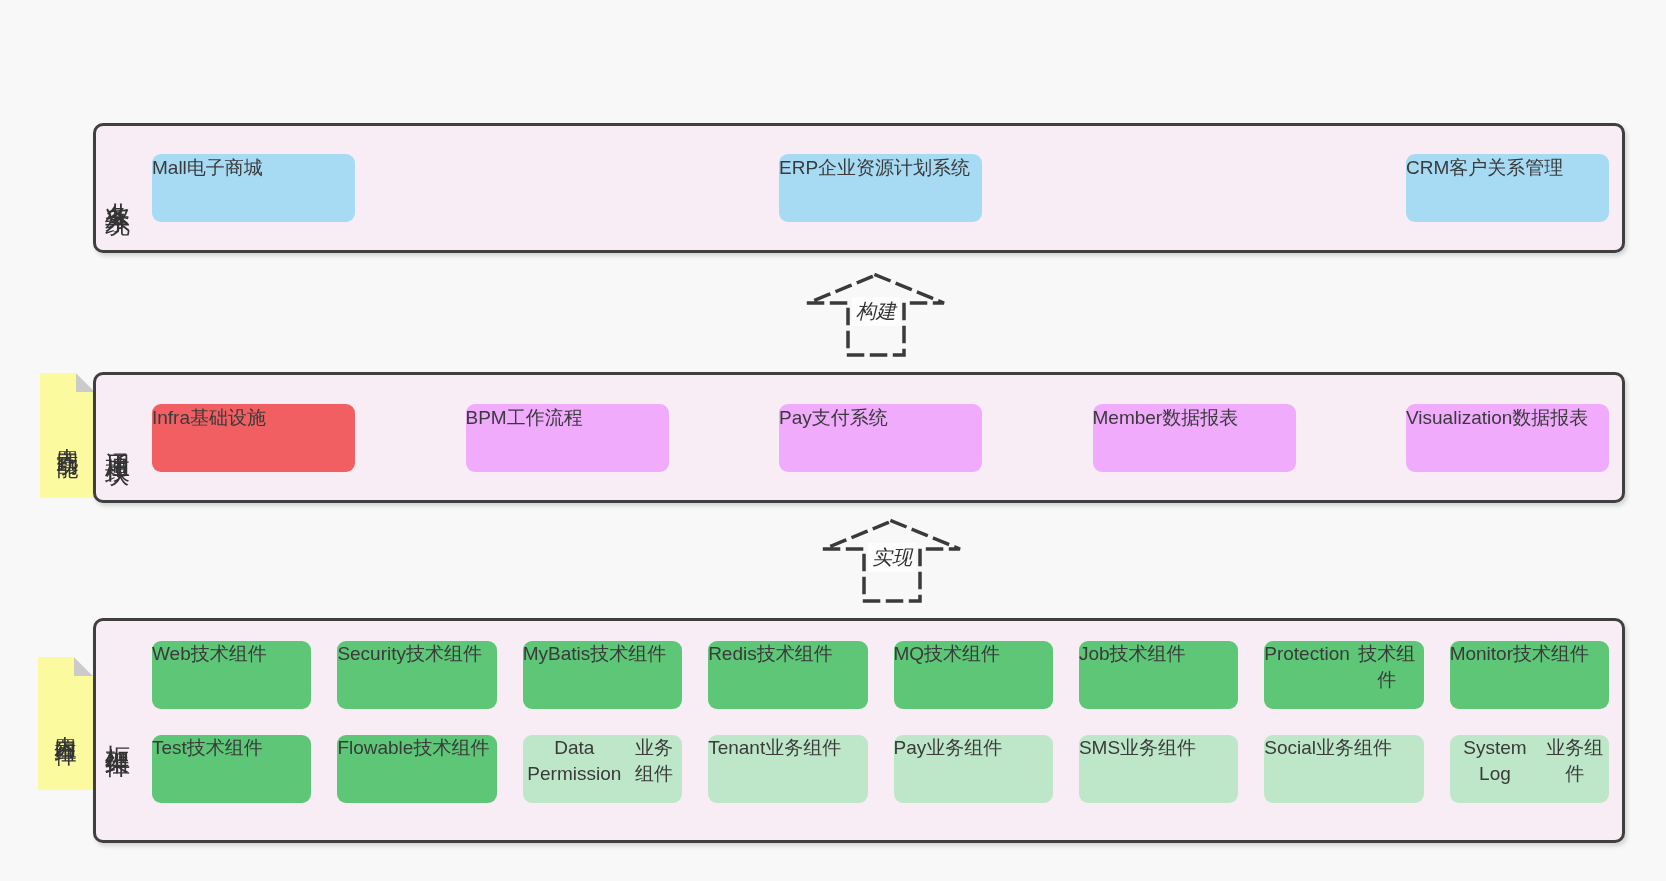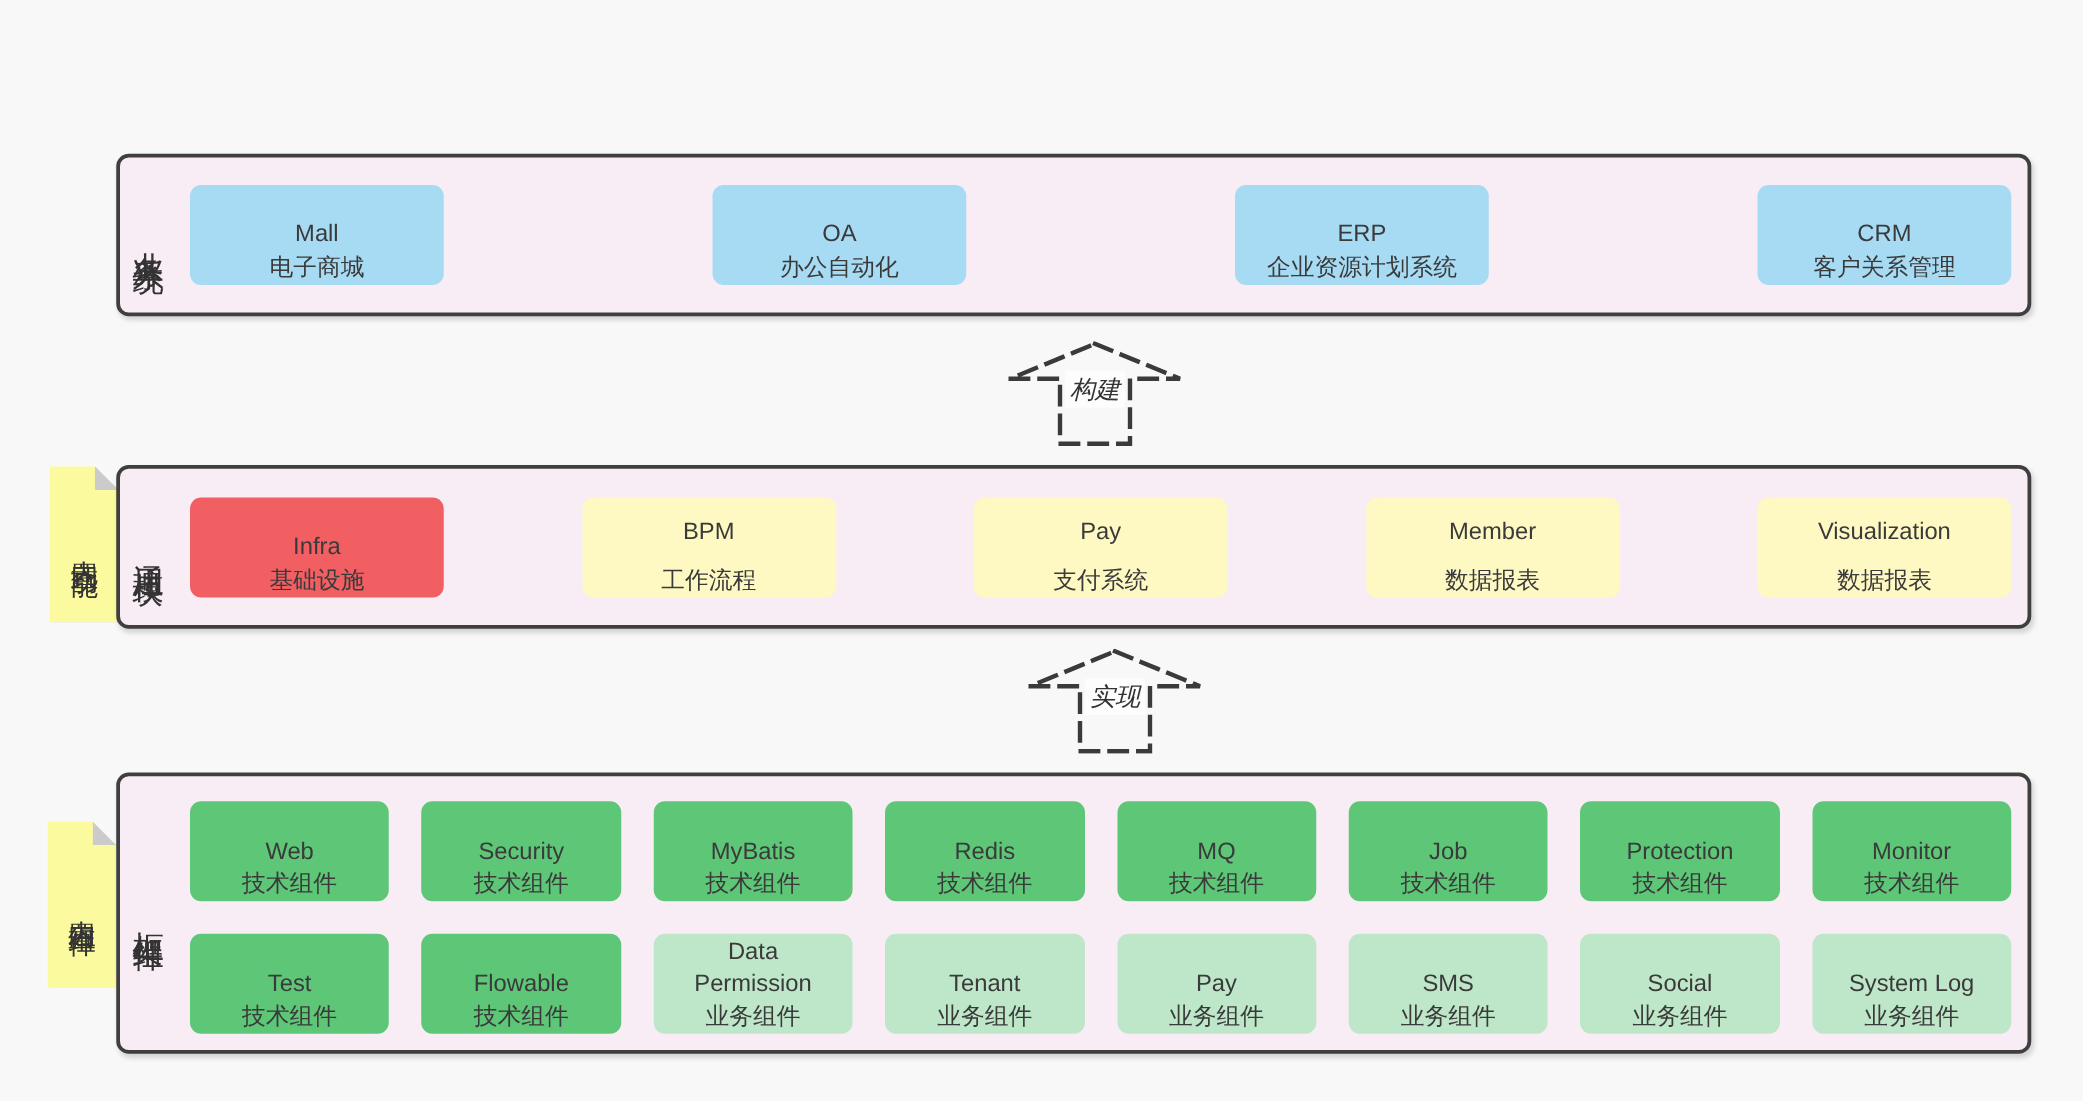--- a/index.html
+++ b/index.html
@@ -24,28 +24,28 @@
   .band-row{
     position:absolute;left:56px;right:13px;top:50%;transform:translateY(-50%);
     display:flex;justify-content:space-between;
   }
   .band-grid{
     position:absolute;left:56px;right:13px;top:20px;
     display:grid;grid-template-columns:repeat(8,1fr);
     column-gap:28px;row-gap:23px;gap:26px;
   }
   .box{
-    height:80px;border-radius:9px;
-    display:flex;flex-direction:column;justify-content:flex-end;
+    height:68px;border-radius:9px;
+    display:flex;flex-direction:row;justify-content:flex-start;
     text-align:center;font-size:19px;line-height:26px;color:#3a3a3a;
   }
   .band-row .box{width:203px;line-height:27px;}
   .blue{background:#a7dbf4;}
   .red{background:#f15f63;}
-  .pink{background:#fef9c3;gap:12px;}
+  .pink{background:#f0abfc;}
   .green{background:#5dc677;}
   .lightgreen{background:#bde7c8;}
   .box .en,.box .zh{display:block;}
   .en.wrap{max-width:112px;margin:0 auto;}
   .note{
     position:absolute;width:55px;background:#fbfa9e;z-index:1;
     display:flex;align-items:center;justify-content:center;
     clip-path:polygon(0 0,calc(100% - 19px) 0,100% 19px,100% 100%,0 100%);
     filter:drop-shadow(1px 2px 1px rgba(0,0,0,.22));
   }
@@ -72,24 +72,20 @@
 <body>
 
 <div class="band" id="band-business">
   <div class="band-label">业务系统</div>
   <div class="band-row">
     <div class="box blue">
       <span class="en">Mall</span>
       <span class="zh">电子商城</span>
     </div>
     <div class="box blue">
-      <span class="en">OA</span>
-      <span class="zh">办公自动化</span>
-    </div>
-    <div class="box blue">
       <span class="en">ERP</span>
       <span class="zh">企业资源计划系统</span>
     </div>
     <div class="box blue">
       <span class="en">CRM</span>
       <span class="zh">客户关系管理</span>
     </div>
   </div>
 </div>
 

